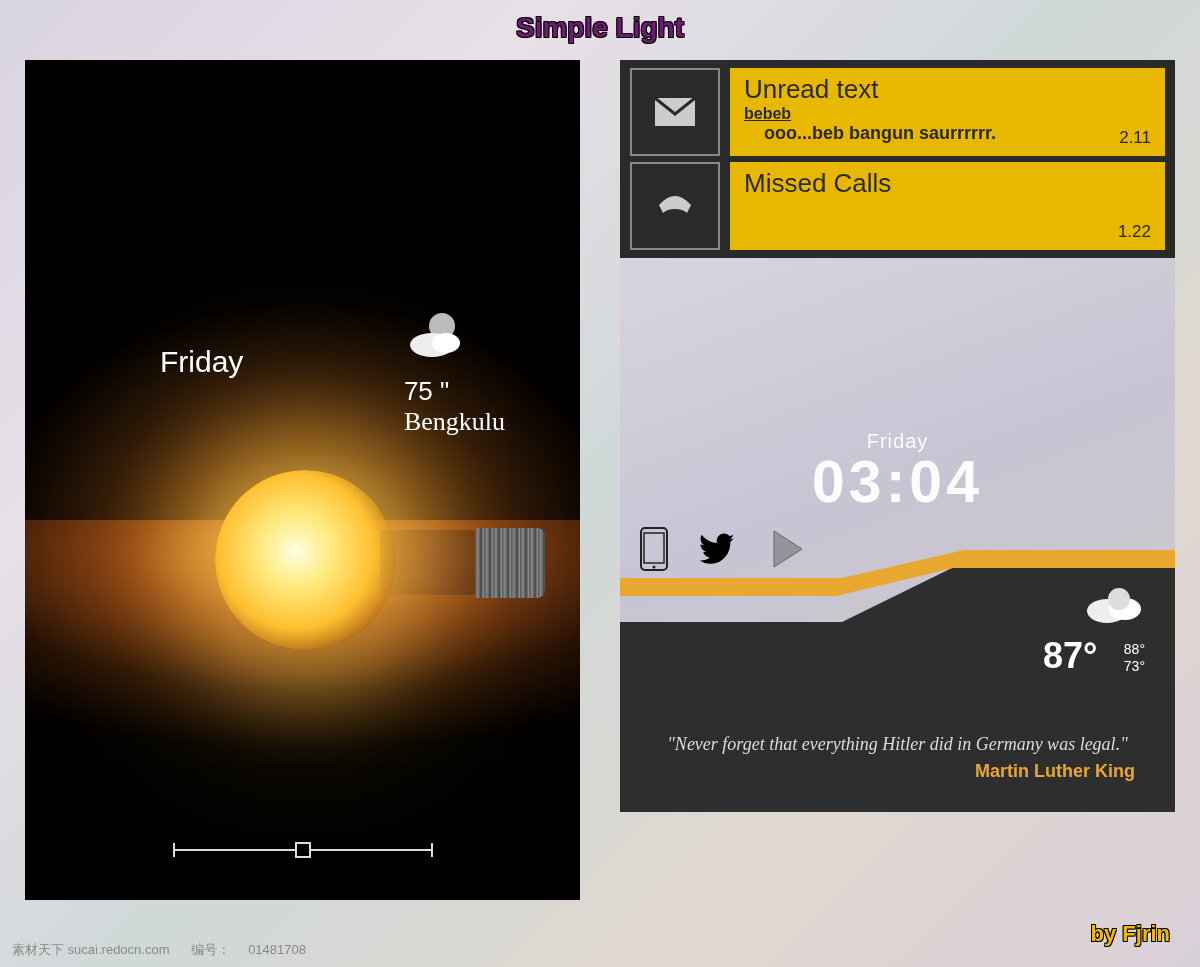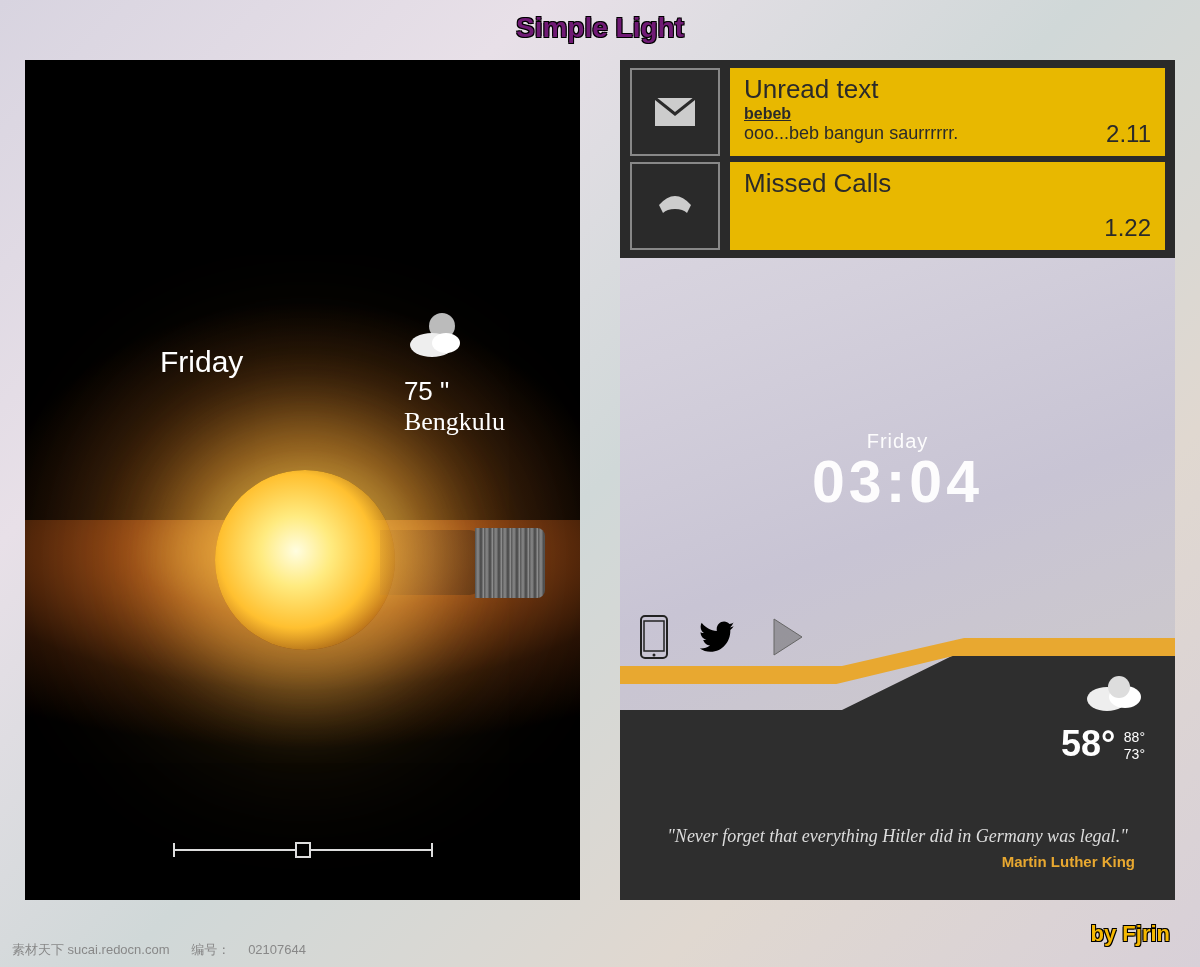--- a/index.html
+++ b/index.html
@@ -153,21 +153,21 @@
   border: 2px solid #ddd;
   background: #000;
 }
 
 
 .phone-right {
   position: absolute;
   top: 60px;
   left: 620px;
   width: 555px;
-  height: 840px;
+  height: 752px;
   background: linear-gradient(160deg, #e0dce4 0%, #d4d0dc 30%, #c8c4d4 55%, #d0ccc4 100%);
   overflow: hidden;
 }
 .notif-panel {
   position: absolute;
   top: 0; left: 0; right: 0;
   background: #2a2a2a;
   padding: 8px 10px;
 }
 .notif-row {
@@ -189,23 +189,23 @@
 }
 .notif-content {
   flex: 1;
   background: #e8b800;
   padding: 6px 14px;
   position: relative;
   font-family: 'Trebuchet MS', sans-serif;
 }
 .notif-title { font-size: 26px; color: #2a2a2a; font-weight: 300; }
 .notif-sub1 { font-size: 16px; color: #2a2a2a; font-weight: bold; text-decoration: underline; }
-.notif-sub2 { font-size: 18px; color: #2a2a2a; font-weight: 400; }
+.notif-sub2 { font-size: 18px; color: #2a2a2a; font-weight: 700; margin-left: 20px; }
 .notif-num-large { font-size: 30px; color: #2a2a2a; font-weight: 300; letter-spacing: 1px; }
-.notif-time { position: absolute; right: 14px; bottom: 8px; font-size: 24px; color: #2a2a2a; }
+.notif-time { position: absolute; right: 14px; bottom: 8px; font-size: 17px; color: #2a2a2a; }
 
 .clock-right {
   position: absolute;
   top: 370px;
   left: 50%;
   transform: translateX(-50%);
   text-align: center;
   color: rgba(255,255,255,0.95);
 }
 .day-right { font-size: 20px; font-weight: 300; letter-spacing: 1px; }
@@ -249,31 +249,31 @@
 .weather-right {
   position: absolute;
   right: 30px;
   bottom: 135px;
   color: #fff;
   text-align: right;
 }
 .weather-icon-right { font-size: 44px; }
 .wr-main { display: inline-block; }
 .wr-temp { font-size: 36px; font-weight: bold; }
-.wr-hilo { display: inline-block; font-size: 14px; vertical-align: top; margin-left: 4px; line-height: 1.2; margin-top: 6px;}
+.wr-hilo { display: inline-block; font-size: 14px; vertical-align: top; margin-left: 22px; line-height: 1.2; margin-top: 6px;}
 
 .quote {
   position: absolute;
   bottom: 30px;
   left: 40px;
   right: 40px;
   text-align: center;
 }
 .quote-text { color: #ddd; font-style: italic; font-size: 18px; font-family: Georgia, serif; }
-.quote-author { color: #e8a830; font-weight: bold; font-size: 15px; text-align: right; margin-top: 6px; }
+.quote-author { color: #e8a830; font-weight: bold; font-size: 18px; text-align: right; margin-top: 6px; }
 
 .watermark {
   position: absolute;
   bottom: 8px;
   left: 12px;
   color: #888;
   font-size: 13px;
 }
 .watermark span { margin-right: 18px; margin-top: 48px; }
 </style>
@@ -369,31 +369,31 @@
 
     <div class="weather-right">
       <div class="weather-icon-right">
         <svg width="62" height="44" viewBox="0 0 62 44">
             <ellipse cx="24" cy="30" rx="20" ry="12" fill="#eee"></ellipse>
             <ellipse cx="42" cy="28" rx="16" ry="11" fill="#fff"></ellipse>
             <circle cx="36" cy="18" r="11" fill="#ddd"></circle>
           </svg>
       </div>
       <div class="wr-main">
-        <span class="wr-temp">58°</span>
+        <span class="wr-temp">87°</span>
         <span class="wr-hilo">
           <div>88°</div>
           <div>73°</div>
         </span>
       </div>
     </div>
 
     <div class="quote">
       <div class="quote-text">"Never forget that everything Hitler did in Germany was legal."</div>
       <div class="quote-author">Martin Luther King</div>
     </div>
   </div>
 </div>
 
 <div class="watermark">
   <span>素材天下 sucai.redocn.com</span>
-  <span>编号：</span><span>02107644</span>
+  <span>编号：</span><span>01481708</span>
 </div>
 
 </body></html>

